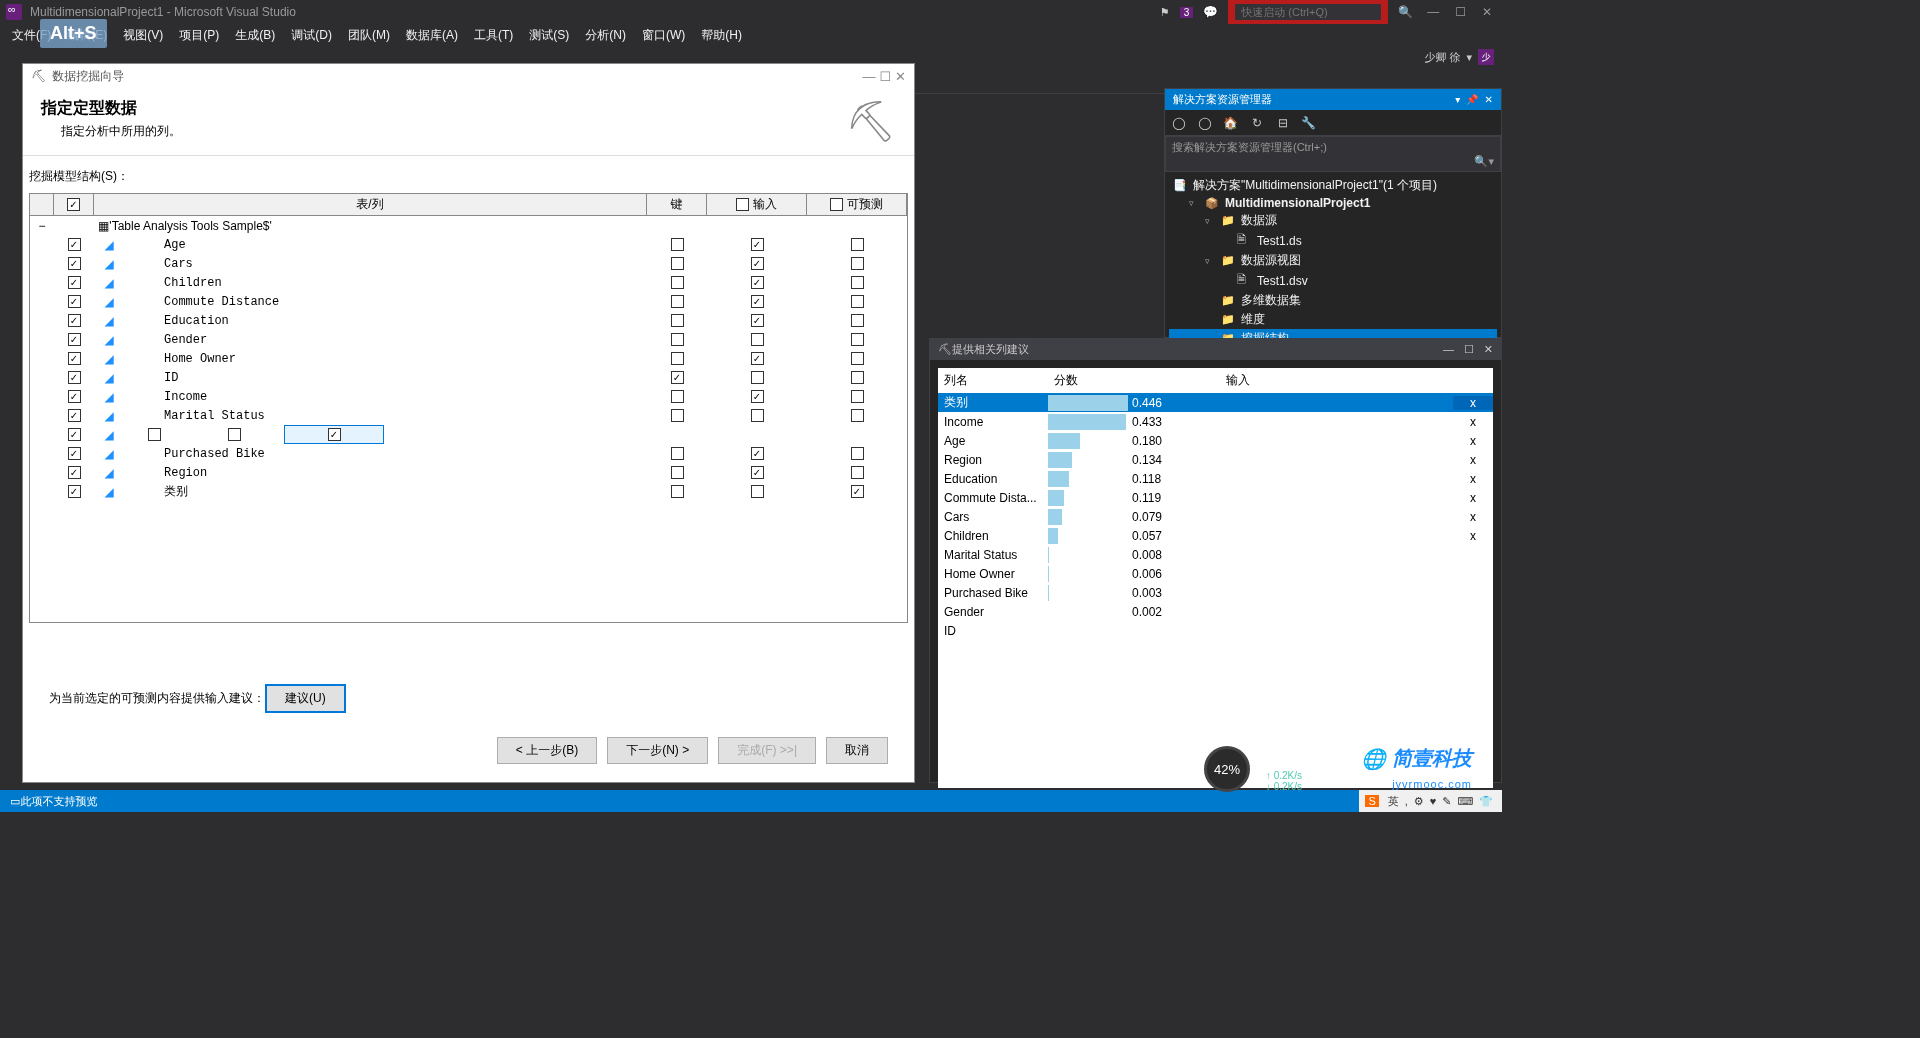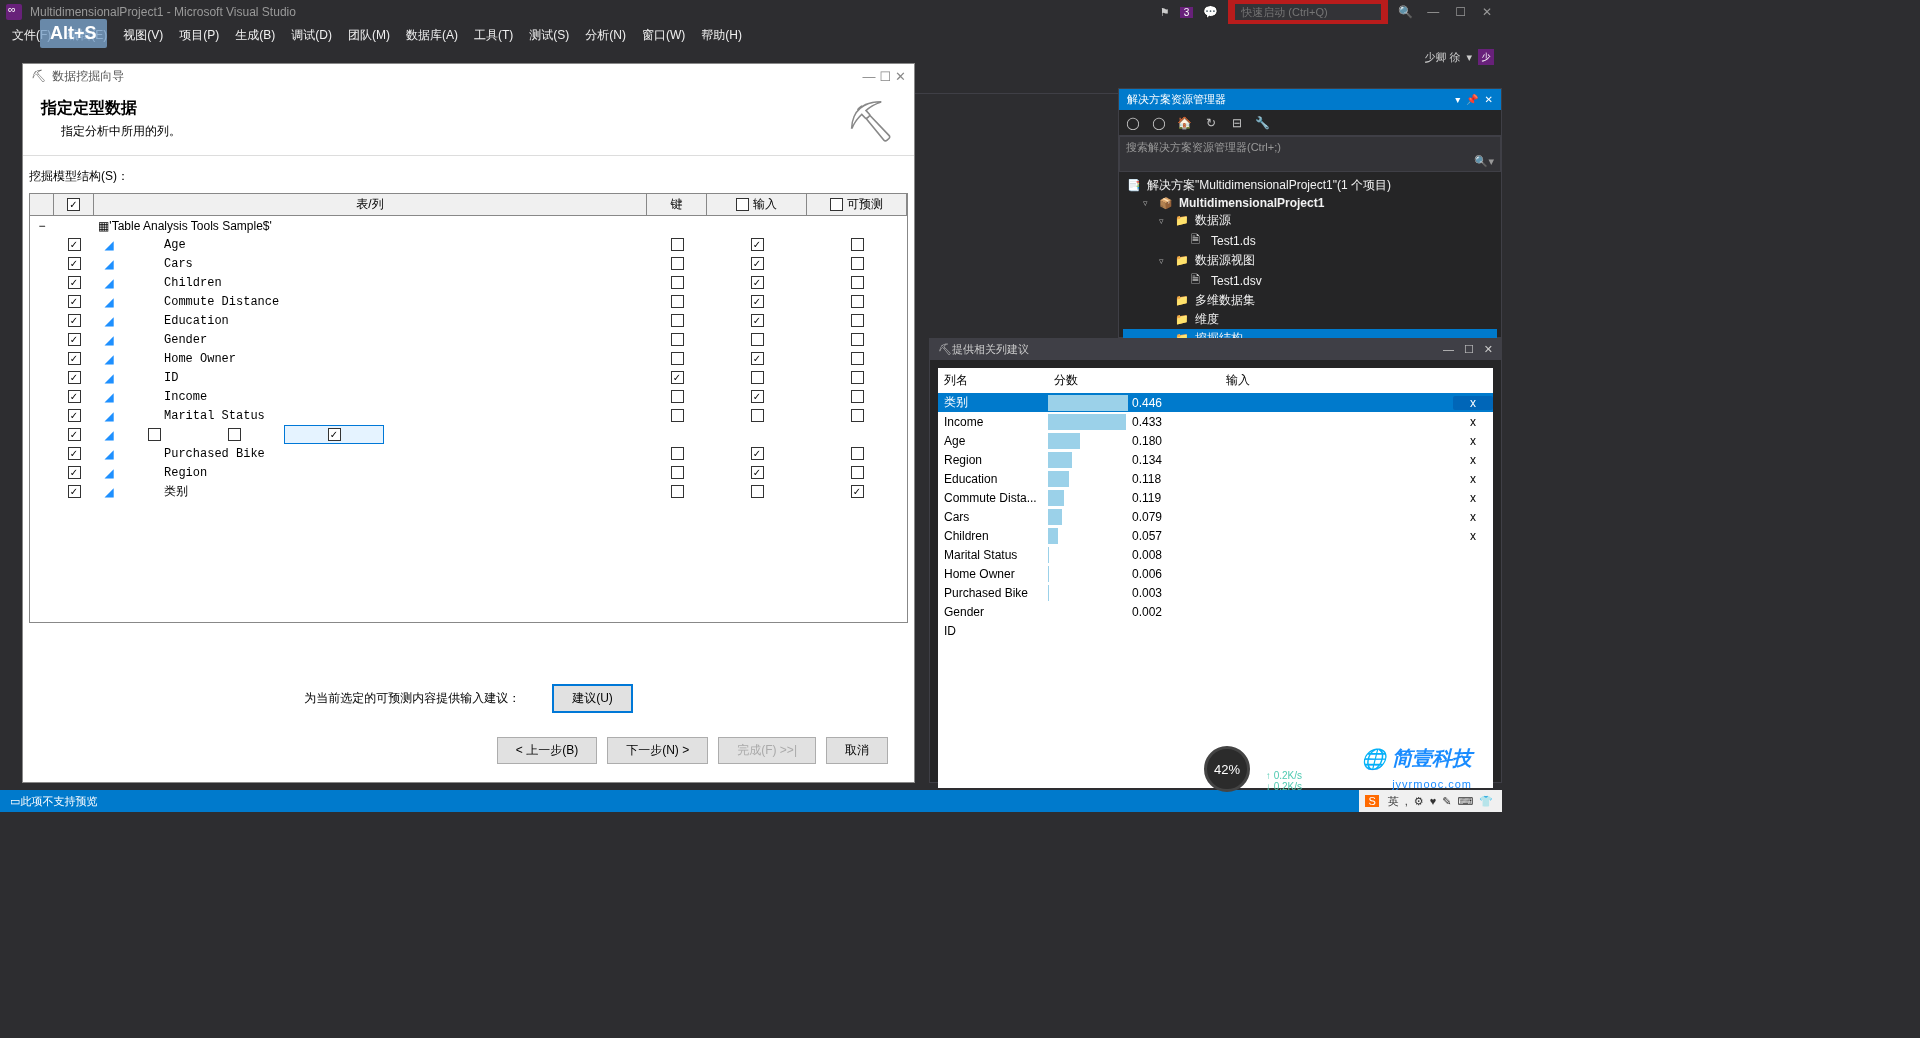--- a/index.html
+++ b/index.html
@@ -57,28 +57,28 @@
 .wt-row { display: flex; height: 19px; align-items: center; font-size: 12px; }
 .wt-row > div { display: flex; align-items: center; justify-content: center; height: 100%; }
 .wt-row .col-name { justify-content: flex-start; padding-left: 4px; }
 .wt-row .col-icon { width: 30px; }
 .table-row-label { font-family: "Courier New", monospace; padding-left: 45px; }
 .col-row-label { flex: 1; padding-left: 40px; font-family: "Courier New", monospace; justify-content: flex-start !important; }
 .chkbox { width: 13px; height: 13px; border: 1px solid #333; display: inline-flex; align-items: center; justify-content: center; font-size: 10px; background: #fff; cursor: pointer; }
 .highlighted-cell { border: 1px solid #0078d7; background: #e5f3ff; }
 
 
-.wizard-footer-hint { display: flex; align-items: center; justify-content: center; padding: 14px 42px; gap: 32px; }
+.wizard-footer-hint { display: flex; align-items: center; justify-content: flex-start; padding: 14px 26px; }
 .btn { border: 1px solid #adadad; background: #e1e1e1; padding: 4px 18px; font-size: 12px; cursor: pointer; }
 .btn.primary { border: 2px solid #0078d7; }
 .btn.disabled { color: #aaa; }
 .wizard-footer { display: flex; justify-content: flex-end; gap: 10px; padding: 10px 26px 18px; }
 
 
-.sol-explorer { position: absolute; right: 0; top: 88px; width: 384px; height: 250px; background: #252526; border: 1px solid #3f3f46; }
+.sol-explorer { position: absolute; right: 0; top: 88px; width: 338px; height: 250px; background: #252526; border: 1px solid #3f3f46; }
 .panel-title { background: #007acc; color: #fff; padding: 3px 8px; font-size: 11px; display: flex; align-items: center; }
 .panel-title .pbtns { margin-left: auto; display: flex; gap: 6px; font-size: 10px; }
 .sol-toolbar { height: 26px; display: flex; align-items: center; padding: 0 4px; gap: 6px; border-bottom: 1px solid #3f3f46; }
 .sol-search { padding: 3px 6px; background: #333337; border: 1px solid #3f3f46; font-size: 11px; color: #999; display: flex; flex-direction: column; }
 .sol-search .sicon { margin-left: auto; }
 .tree { padding: 4px 4px; font-size: 12px; }
 .tree-item { display: flex; align-items: center; padding: 1px 4px; gap: 6px; cursor: pointer; }
 .tree-item.selected { background: #007acc; }
 .indent1 { padding-left: 20px; }
 .indent2 { padding-left: 36px; }

